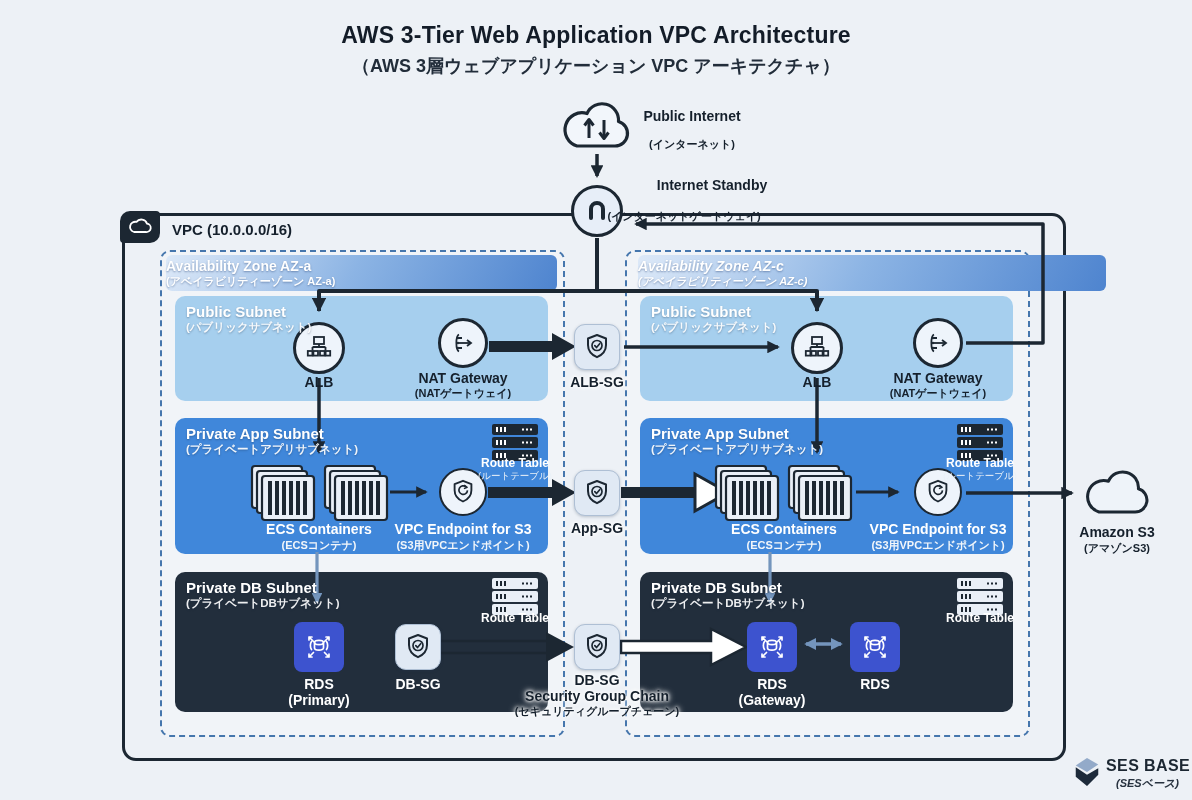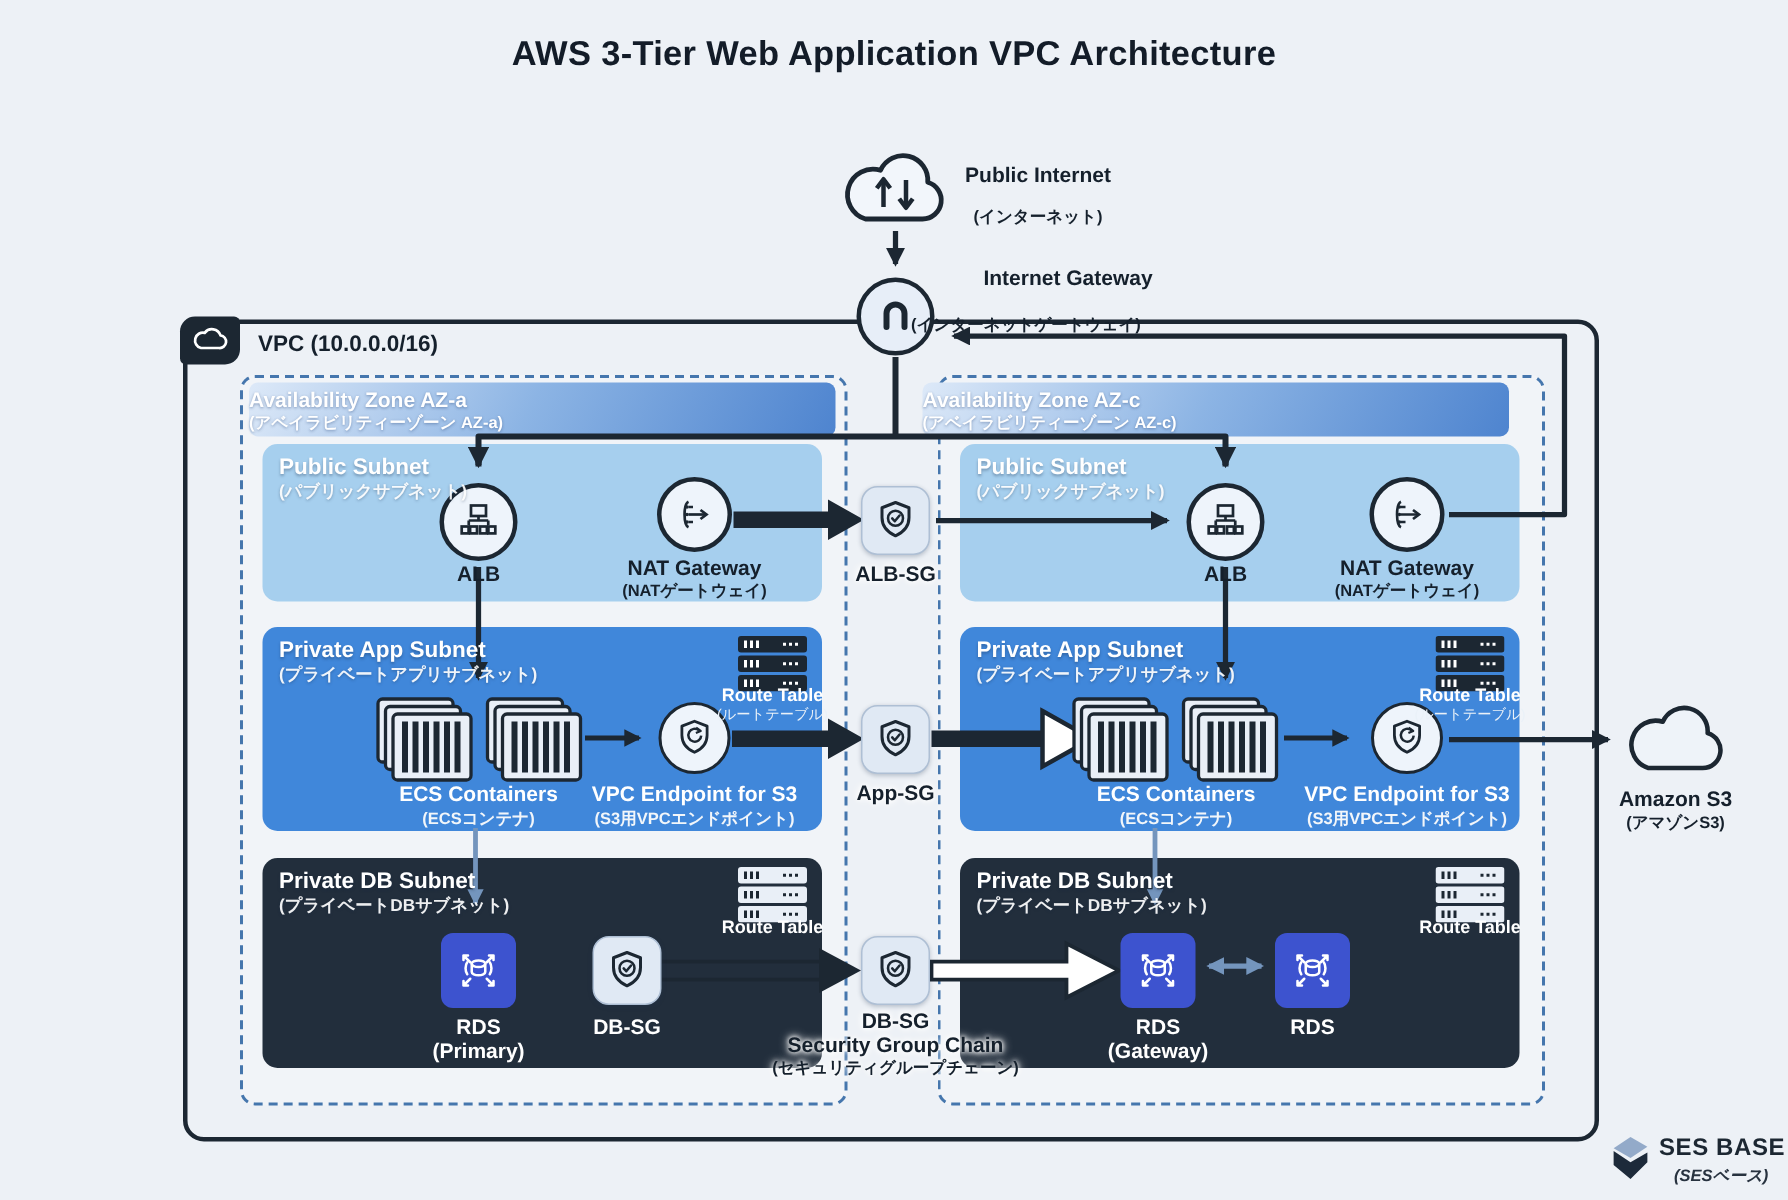--- a/index.html
+++ b/index.html
@@ -44,31 +44,32 @@
   .brand{font-size:16px;font-weight:800;color:#1c2732;letter-spacing:.4px;}
   .brand-jp{font-size:11px;font-weight:bold;color:#27323f;}
   svg{display:block;}
 </style>
 </head>
 <body>
 
 <div class="stage">
 
   <div class="abs ctr title z4" style="left:596px;top:22px;">AWS 3-Tier Web Application VPC Architecture</div>
+  <div class="abs ctr subtitle z4" style="left:596px;top:54px;">（AWS 3層ウェブアプリケーション VPC アーキテクチャ）</div>
 
   <div class="abs vpc z1"></div>
 
   <div class="abs az z1" style="left:160px;top:250px;width:401px;height:483px;"></div>
   <div class="abs az z1" style="left:625px;top:250px;width:401px;height:483px;"></div>
 
   <div class="abs az-banner z1" style="left:166px;top:255px;width:391px;height:36px;">
     <div class="t1">Availability Zone AZ-a</div>
     <div class="t2">(アベイラビリティーゾーン AZ-a)</div>
   </div>
-  <div class="abs az-banner z1" style="left:615px;top:255px;width:391px;height:36px;">
+  <div class="abs az-banner z1" style="left:638px;top:255px;width:468px;height:36px;font-style:italic;">
     <div class="t1">Availability Zone AZ-c</div>
     <div class="t2">(アベイラビリティーゾーン AZ-c)</div>
   </div>
 
   <div class="abs subnet sub-pub z1" style="left:175px;top:296px;width:373px;height:105px;"></div>
   <div class="abs subnet sub-app z1" style="left:175px;top:418px;width:373px;height:136px;"></div>
   <div class="abs subnet sub-db z1" style="left:175px;top:572px;width:373px;height:140px;"></div>
 
   <div class="abs subnet sub-pub z1" style="left:640px;top:296px;width:373px;height:105px;"></div>
   <div class="abs subnet sub-app z1" style="left:640px;top:418px;width:373px;height:136px;"></div>
@@ -131,21 +132,21 @@
     </svg>
   </div>
   <div class="abs ctr ic-lbl z4" style="left:692px;top:108px;">Public Internet</div>
   <div class="abs ctr ic-lbl-jp z4" style="left:692px;top:137px;">(インターネット)</div>
 
   <div class="abs circ z3" style="left:571px;top:185px;width:52px;height:52px;background:#e7eef8;">
     <svg width="30" height="30" viewBox="0 0 30 30">
       <path d="M9,22 V13 a6,6 0 0 1 12,0 V22" stroke="#1c2732" stroke-width="4" fill="none" stroke-linecap="round"></path>
     </svg>
   </div>
-  <div class="abs ctr ic-lbl z4" style="left:712px;top:177px;">Internet Gateway</div>
+  <div class="abs ctr ic-lbl z4" style="left:712px;top:177px;">Internet Standby</div>
   <div class="abs ctr ic-lbl-jp z4" style="left:684px;top:193px;margin-top:16px;">(インターネットゲートウェイ)</div>
 
   <div class="abs vpc-badge z3">
     <svg width="24" height="18" viewBox="0 0 24 18">
       <path d="M6,14 H18 A4.2,4.2 0 0 0 19,5.6 A6,6 0 0 0 8.5,3.9 A5,5 0 0 0 6,14 Z" fill="none" stroke="#ffffff" stroke-width="1.8" stroke-linejoin="round"></path>
     </svg>
   </div>
   <div class="abs nw vpc-lbl z4" style="left:172px;top:221px;">VPC (10.0.0.0/16)</div>
 
   <div class="abs circ z3" style="left:293px;top:322px;width:52px;height:52px;">

